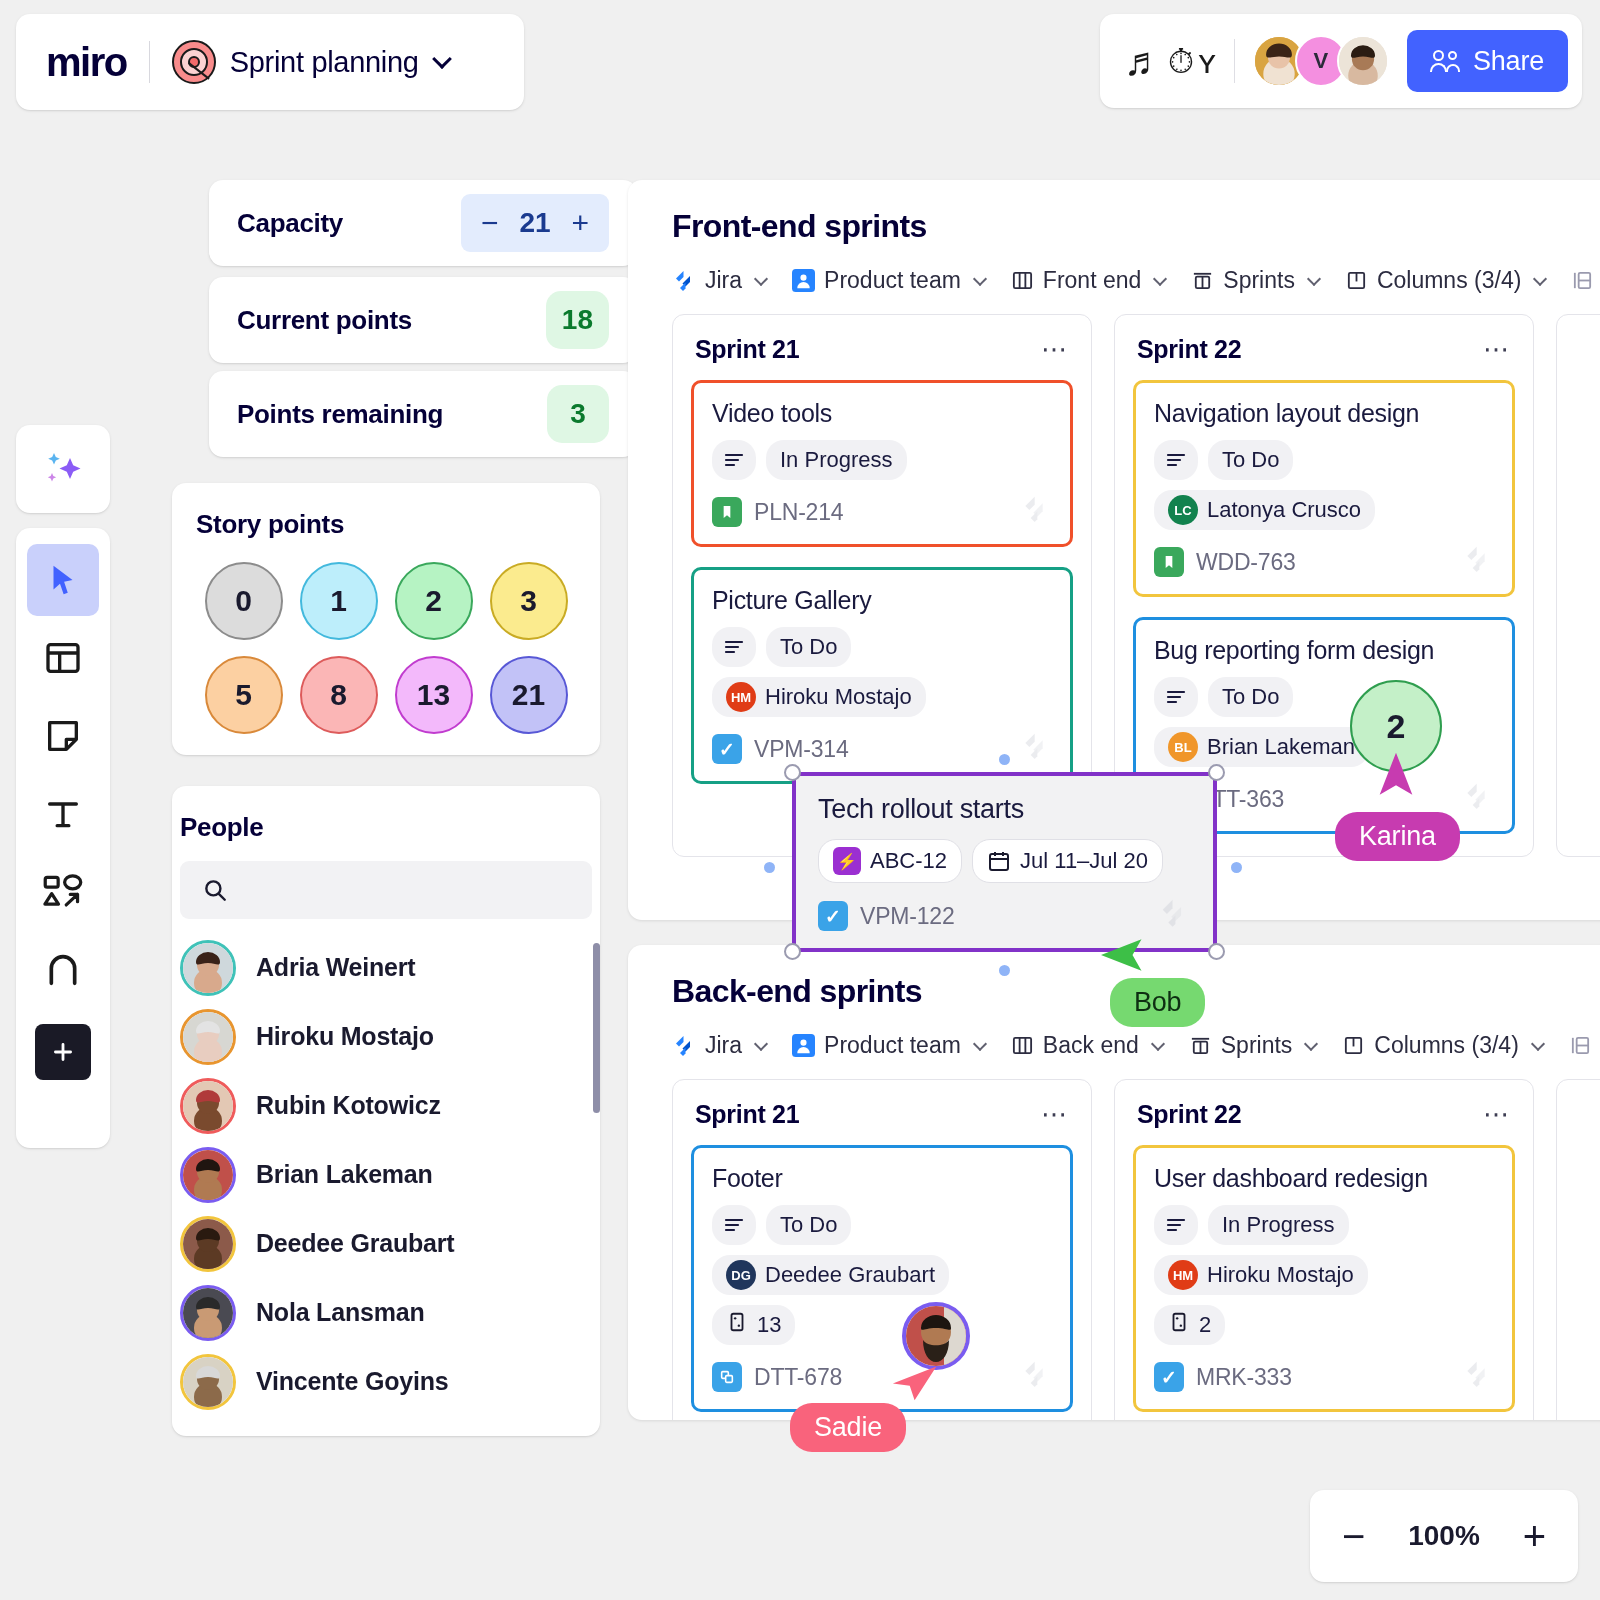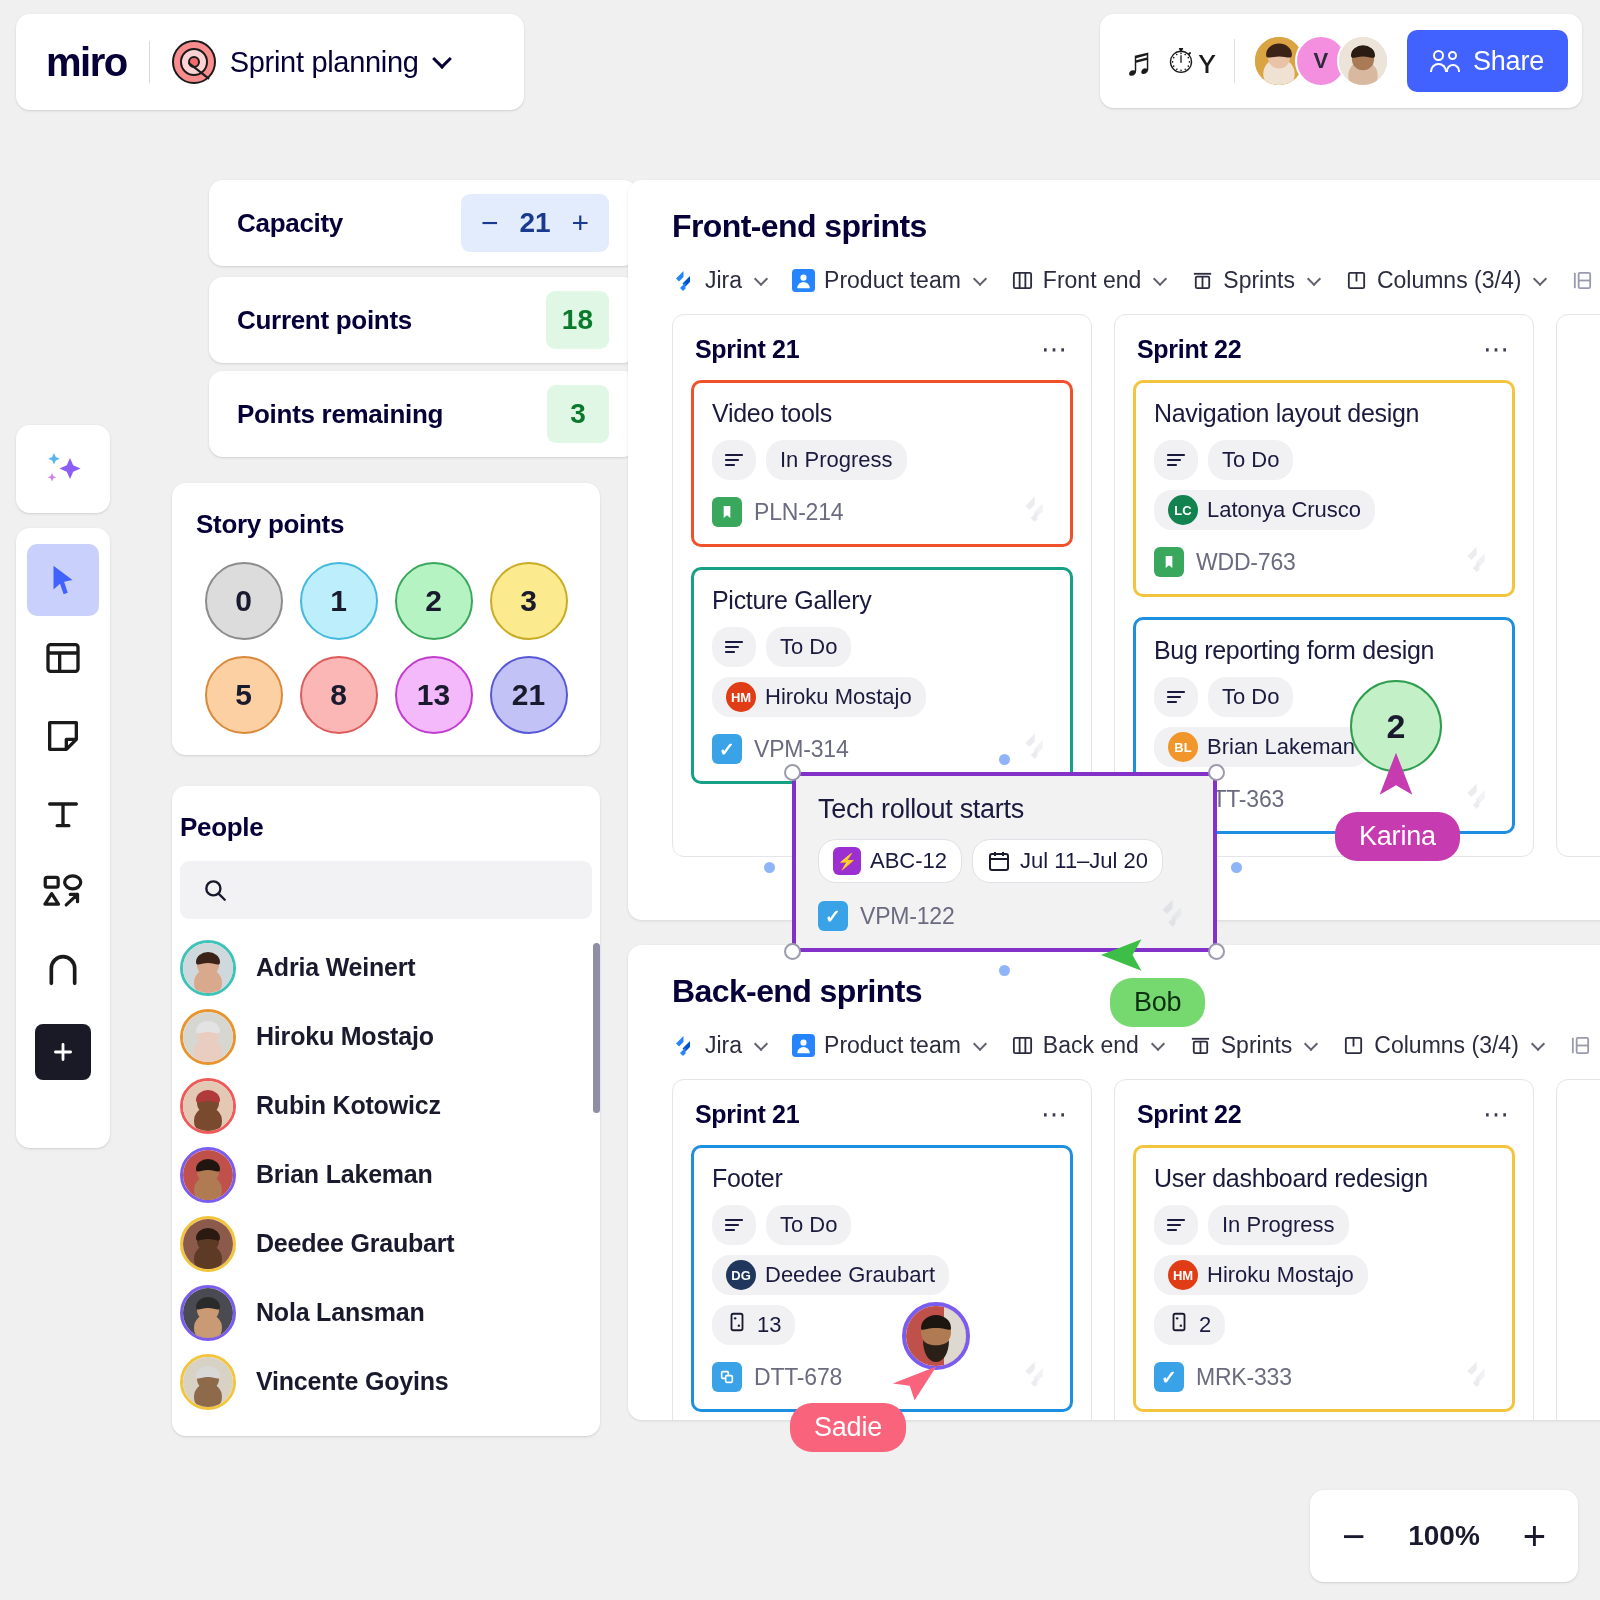--- a/index.html
+++ b/index.html
@@ -94,21 +94,21 @@
     margin-left:37px;
   }
   .stat-label { font-size:26px; font-weight:700; color:#050038; letter-spacing:-.3px;}
   .cap-chip {
     background:#e3ecfd; border-radius:9px; height:58px; width:148px;
     display:flex;align-items:center;justify-content:space-between; padding:0 20px;
     color:#1a3a8f; font-size:28px; font-weight:700;
   }
   .cap-chip .sg { font-size:30px; font-weight:500; cursor:pointer;}
   .green-chip {
-    background:#dff7e4; border-radius:9px; height:58px; min-width:62px;
+    background:#dff7e4; border-radius:15px; height:58px; min-width:62px;
     display:flex;align-items:center;justify-content:center; padding:0 16px;
     color:#0b7a2d; font-size:28px; font-weight:700;
   }
 
   
   #sp-panel { position:absolute; left:172px; top:483px; width:428px; height:272px; padding:26px 24px;}
   .sp-title { font-size:26px; font-weight:700; color:#050038; letter-spacing:-.3px; margin-bottom:22px;}
   .sp-grid { display:grid; grid-template-columns:repeat(4,1fr); row-gap:16px; justify-items:center;}
   .sp-circle {
     width:78px;height:78px;border-radius:50%;

